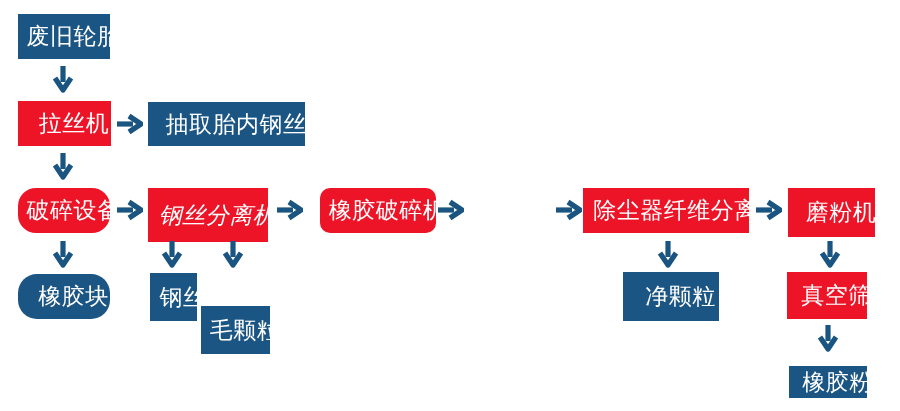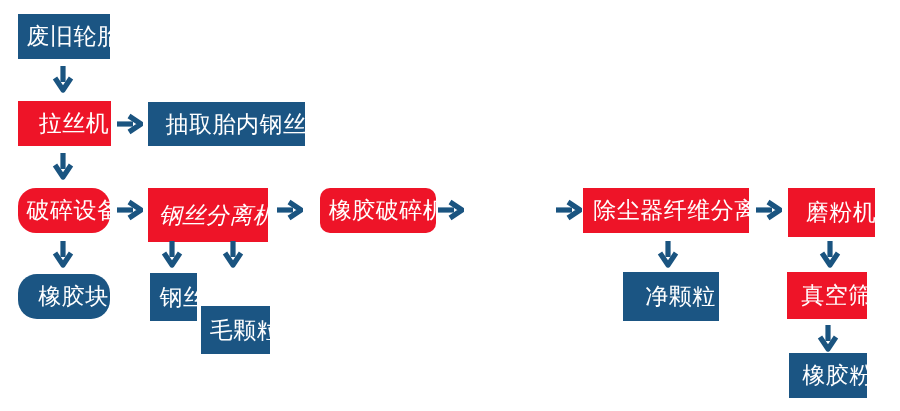--- a/index.html
+++ b/index.html
@@ -61,21 +61,21 @@
 
 
   <div class="node red" style="left:583px; top:188px; width:166px; height:45px;">除尘器纤维分离</div>
 
   <div class="node blue" style="left:623px; top:272px; width:96px;  height:49px;">净颗粒</div>
 
   <div class="node red" style="left:788px; top:188px; width:87px;  height:49px;">磨粉机</div>
 
   <div class="node red" style="left:787px; top:272px; width:80px;  height:47px;">真空筛</div>
 
-  <div class="node blue" style="left:789px; top:353px; width:78px;  height:45px;">橡胶粉</div>
+  <div class="node blue" style="left:789px; top:366px; width:78px;  height:32px;">橡胶粉</div>
 
   <svg class="arrow" style="left:52px;  top:64px;" width="22" height="30" viewBox="0 0 22 30">
     <path d="M11 2 L11 18" stroke-width="5.2"></path>
     <path d="M3 14 L11 26 L19 14" stroke-width="5.2" stroke-linejoin="round"></path>
   </svg>
   <svg class="arrow" style="left:52px;  top:151px;" width="22" height="30" viewBox="0 0 22 30">
     <path d="M11 2 L11 18" stroke-width="5.2"></path>
     <path d="M3 14 L11 26 L19 14" stroke-width="5.2" stroke-linejoin="round"></path>
   </svg>
   <svg class="arrow" style="left:52px;  top:239px;" width="22" height="30" viewBox="0 0 22 30">

